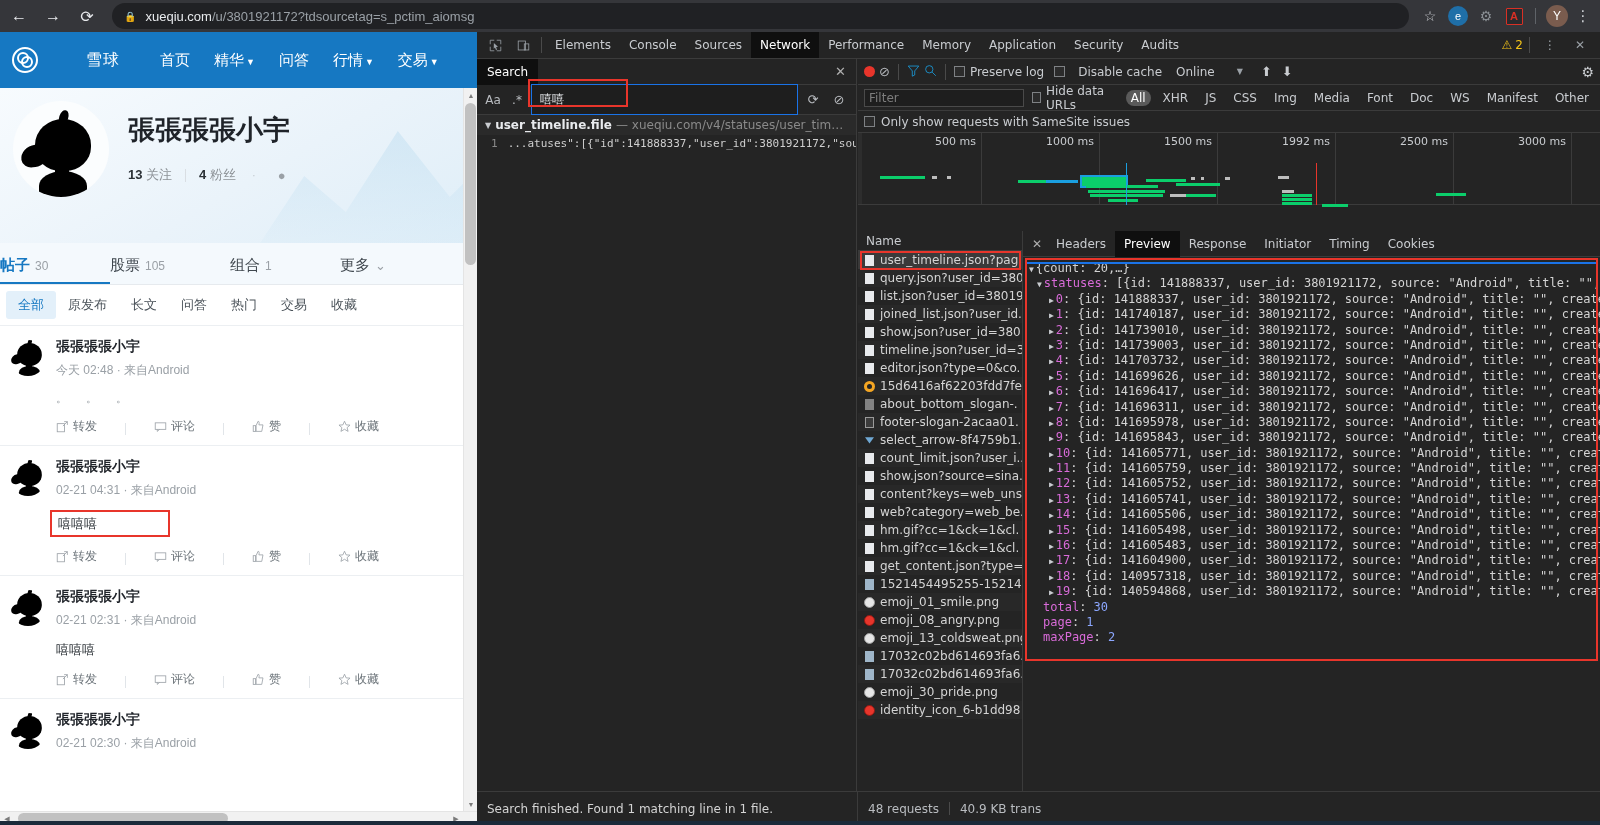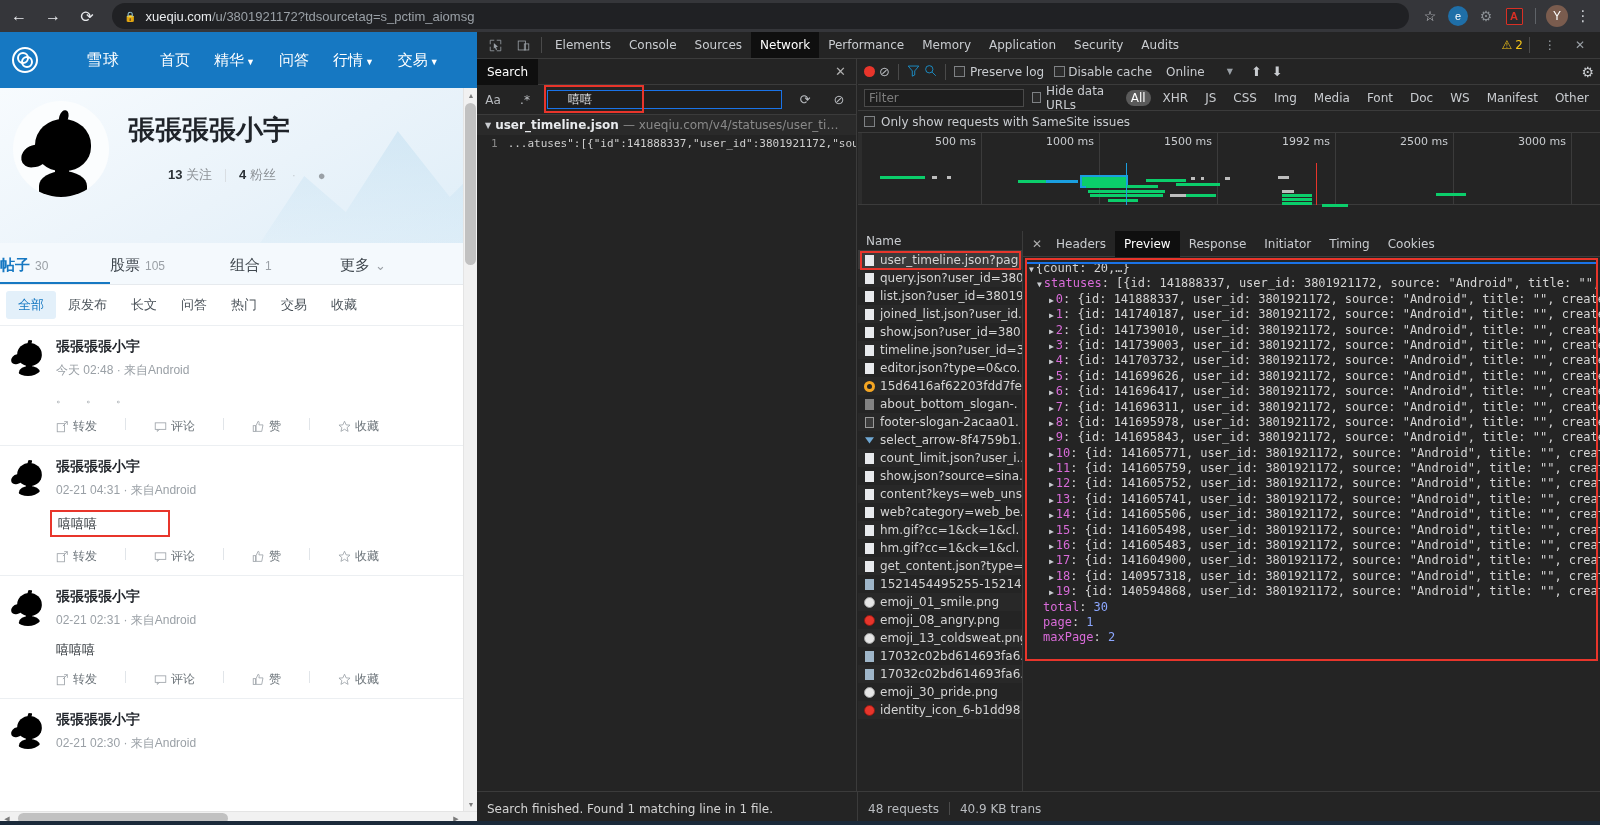--- a/index.html
+++ b/index.html
@@ -92,21 +92,21 @@
     position: absolute; left: 13px; top: 13px; width: 96px; height: 96px;
     border-radius: 50%; background: #fbfdfe; overflow: hidden;
   }
   .face { position:absolute; left:8px; top:18px; width:80px; height:80px; }
   .face-head { position:absolute; left:14px; top:0; width:56px; height:52px; background:#000; border-radius:50% 50% 46% 46%; }
   .face-tuft { position:absolute; left:38px; top:-9px; width:9px; height:16px; background:#000; border-radius:50% 50% 0 60%; transform:rotate(18deg); }
   .face-hair { position:absolute; left:0px; top:26px; width:26px; height:22px; background:#000; border-radius:60% 10% 50% 40%; transform:rotate(-8deg); }
   .face-neck { position:absolute; left:34px; top:46px; width:14px; height:12px; background:#000; }
   .face-body { position:absolute; left:18px; top:52px; width:48px; height:30px; background:#000; border-radius:50% 50% 0 0; }
   .pname { position: absolute; left: 128px; top: 24px; font-size: 27px; font-weight: bold; color: #1f2329; }
-  .pstats { position: absolute; left: 128px; top: 78px; display: flex; align-items: center; gap: 0; font-size: 13px; color: #8c9196; margin-left: 40px; }
+  .pstats { position: absolute; left: 128px; top: 78px; display: flex; align-items: center; gap: 0; font-size: 13px; color: #8c9196; }
   .pstats b { color: #2b3136; font-weight: bold; }
   .pstat-sep { width:1px; height:13px; background:#d9dee3; margin: 0 13px; }
   .pin-ico { margin-left: 22px; color:#9aa0a6; font-size: 13px; }
   .dot-sm { color:#c3c9ce; font-size:11px; margin-left:16px; }
 
   .tabs-main {
     height: 42px; display: flex; align-items: flex-end; gap: 0;
     border-bottom: 1px solid #e6eaee; background: #f4f9fd; padding-left: 0;
   }
   .tab-main {
@@ -128,21 +128,21 @@
     border-radius: 50%; overflow: hidden; background: #fff;
   }
   .face-s { transform: scale(0.44); transform-origin: 0 0; position:absolute; left:1px; top:3px; width:80px; height:80px;}
   .post-name { font-size: 14px; font-weight: bold; color: #1f2329; }
   .post-meta { font-size: 12px; color: #9aa0a6; margin-top: 6px; }
   .post-body { font-size: 13px; color: #2b3136; margin-top: 11px; line-height: 1.5; }
   .post-body.dots { color:#9aa0a6; letter-spacing:8px; font-size:11px;}
   .post-body.boxed {
     display:inline-block; border: 2px solid #e8352b; padding: 2px 6px; margin-left:-6px;
   }
-  .post-actions { display: flex; align-items: flex-start; gap: 16px; margin-top: 11px; font-size: 12px; color: #6b7379;}
+  .post-actions { display: flex; align-items: flex-end; gap: 16px; margin-top: 11px; font-size: 12px; color: #6b7379;}
   .pa { display: flex; align-items: center; gap: 4px; }
   .pa-sep { width:1px; height:12px; background:#e1e5e9; margin:0 12px;}
   .pa svg { display:block; }
 
   .pg-scroll-v {
     position: absolute; right: 0; top: 56px; width: 14px; bottom: 14px;
     background: #f1f1f1; border-left:1px solid #e4e4e4;
   }
   .pg-scroll-v .thumb { position:absolute; top: 0px; left:1px; width:11px; height:162px; background:#c1c1c1; border-radius:6px;}
   .pg-arrow { position:absolute; left:0; width:14px; height:14px; background:#f1f1f1; color:#7a7a7a; font-size:7px; display:flex;align-items:center;justify-content:center;}
@@ -172,26 +172,26 @@
   .dt-body { position:absolute; top:27px; left:0; right:0; bottom:0; }
 
   
   .search-panel {
     position: absolute; left: 0; top: 0; width: 380px; bottom: 34px;
     background: #242424; border-right: 1px solid #3b3b3b;
   }
   .search-head { height: 26px; display:flex; align-items:center; background:#242424; border-bottom:1px solid #3b3b3b;}
   .search-title { background:#0f0f0f; color:#fff; padding:0 10px; height:26px; line-height:26px; font-size:12px;}
   .search-close { margin-left:auto; color:#b0b0b0; padding-right:10px; font-size:13px;}
-  .search-row { height: 30px; display:flex; align-items:center; padding: 0 6px; gap: 12px; border-bottom:1px solid #3b3b3b;}
+  .search-row { height: 30px; display:flex; align-items:center; padding: 0 6px; gap: 4px; border-bottom:1px solid #3b3b3b;}
   .sr-ico { color:#b9bcc0; font-size:12px; width:20px; text-align:center;}
   .search-field-wrap { position: relative; flex: 1; }
   .search-field {
-    width: 100%; height: 19px; background: #1e1e1e; border: 1px solid #1a73e8;
-    color: #e8eaed; font-size: 12px; padding: 0 20px; outline: none;
+    width: 100%; height: 31px; background: #1e1e1e; border: 1px solid #1a73e8;
+    color: #e8eaed; font-size: 12px; padding: 0 8px; outline: none;
     font-family: "DejaVu Sans", sans-serif;
   }
   .redbox-search {
     position:absolute; left:-3px; top:-5px; width: 100px; height: 28px;
     border: 2px solid #e8352b; pointer-events:none;
   }
   .sr-btn { color:#b9bcc0; font-size:13px; width:22px; text-align:center;}
   .result-file {
     padding: 3px 8px; font-size: 12px; color: #e8eaed; background:#2a2a2a; display:flex; align-items:center; gap:4px;
   }
@@ -602,21 +602,21 @@
           <div class="sr-ico">.*</div>
           <div class="search-field-wrap">
             <input class="search-field" value="嘻嘻" style="">
             <div class="redbox-search"></div>
           </div>
           <div class="sr-btn">⟳</div>
           <div class="sr-btn">⊘</div>
         </div>
         <div class="result-file">
           <span class="tri">▼</span>
-          <span class="fname">user_timeline.json</span>
+          <span class="fname">user_timeline.file</span>
           <span class="furl">— xueqiu.com/v4/statuses/user_timeline.json?pa...</span>
         </div>
         <div class="result-line">
           <span class="ln">1</span>
           <span>...atuses":[{"id":141888337,"user_id":3801921172,"source":"Androi...</span>
         </div>
       </div>
 
       <div class="net-panel">
 
@@ -633,21 +633,21 @@
             <svg width="13" height="13" viewBox="0 0 16 16">
                 <circle cx="6.5" cy="6.5" r="4.5" fill="none" stroke="#1a9fe0"></circle>
                 <path d="M10 10 L14.5 14.5" stroke="#1a9fe0"></path>
               </svg>
           </div>
           <div class="dt-sep"></div>
           <label style="display:flex;align-items:center;gap:5px">
             <span class="cbx"></span>
             <span class="tb-lbl">Preserve log</span>
           </label>
-          <label style="display:flex;align-items:center;gap:3px;margin-left:6px">
+          <label style="display:flex;align-items:center;gap:13px;margin-left:6px">
             <span class="cbx"></span>
             <span class="tb-lbl">Disable cache</span>
           </label>
           <div class="online-sel" style="margin-left:10px">
             <span>Online</span>
             <span class="arrow-dn">▼</span>
           </div>
           <div class="up-ico" style="margin-left:14px">⬆</div>
           <div class="dn-ico" style="margin-left:6px">⬇</div>
           <div class="gear">⚙</div>

